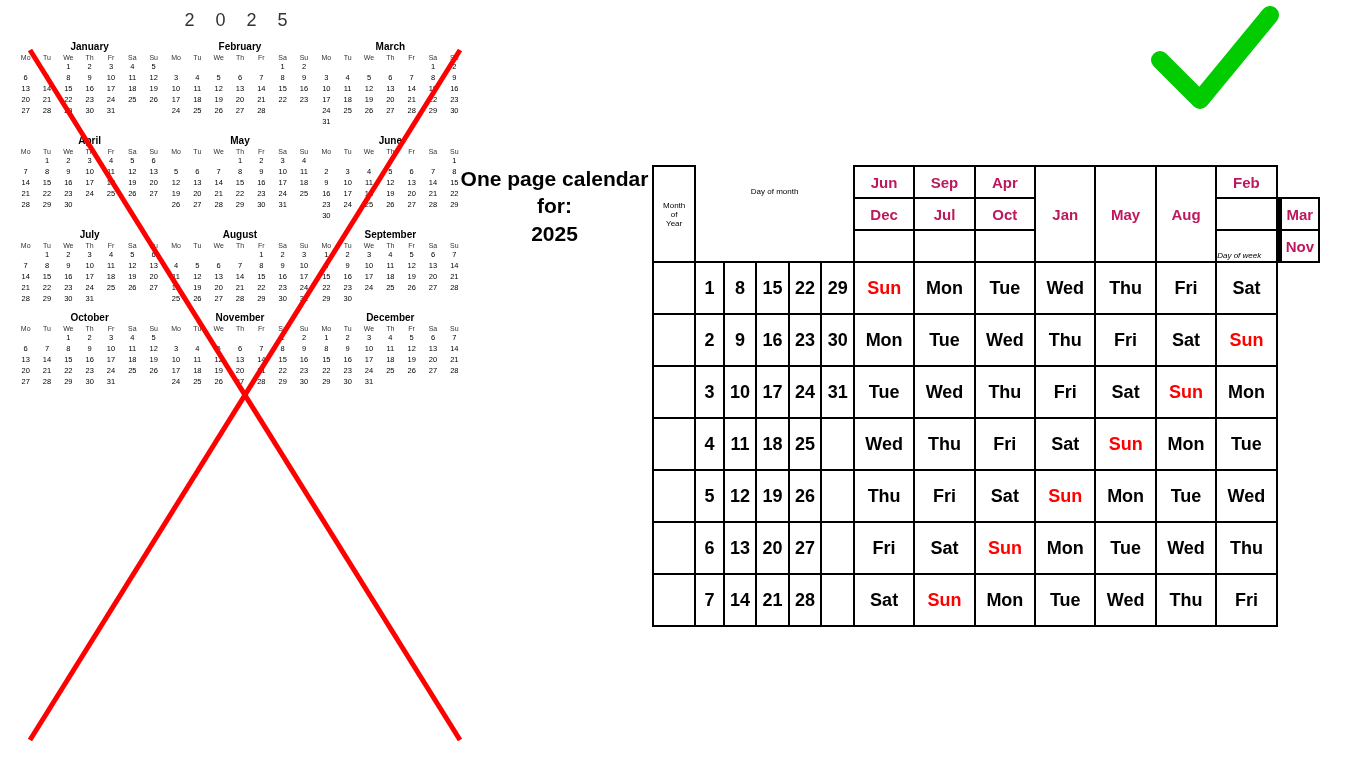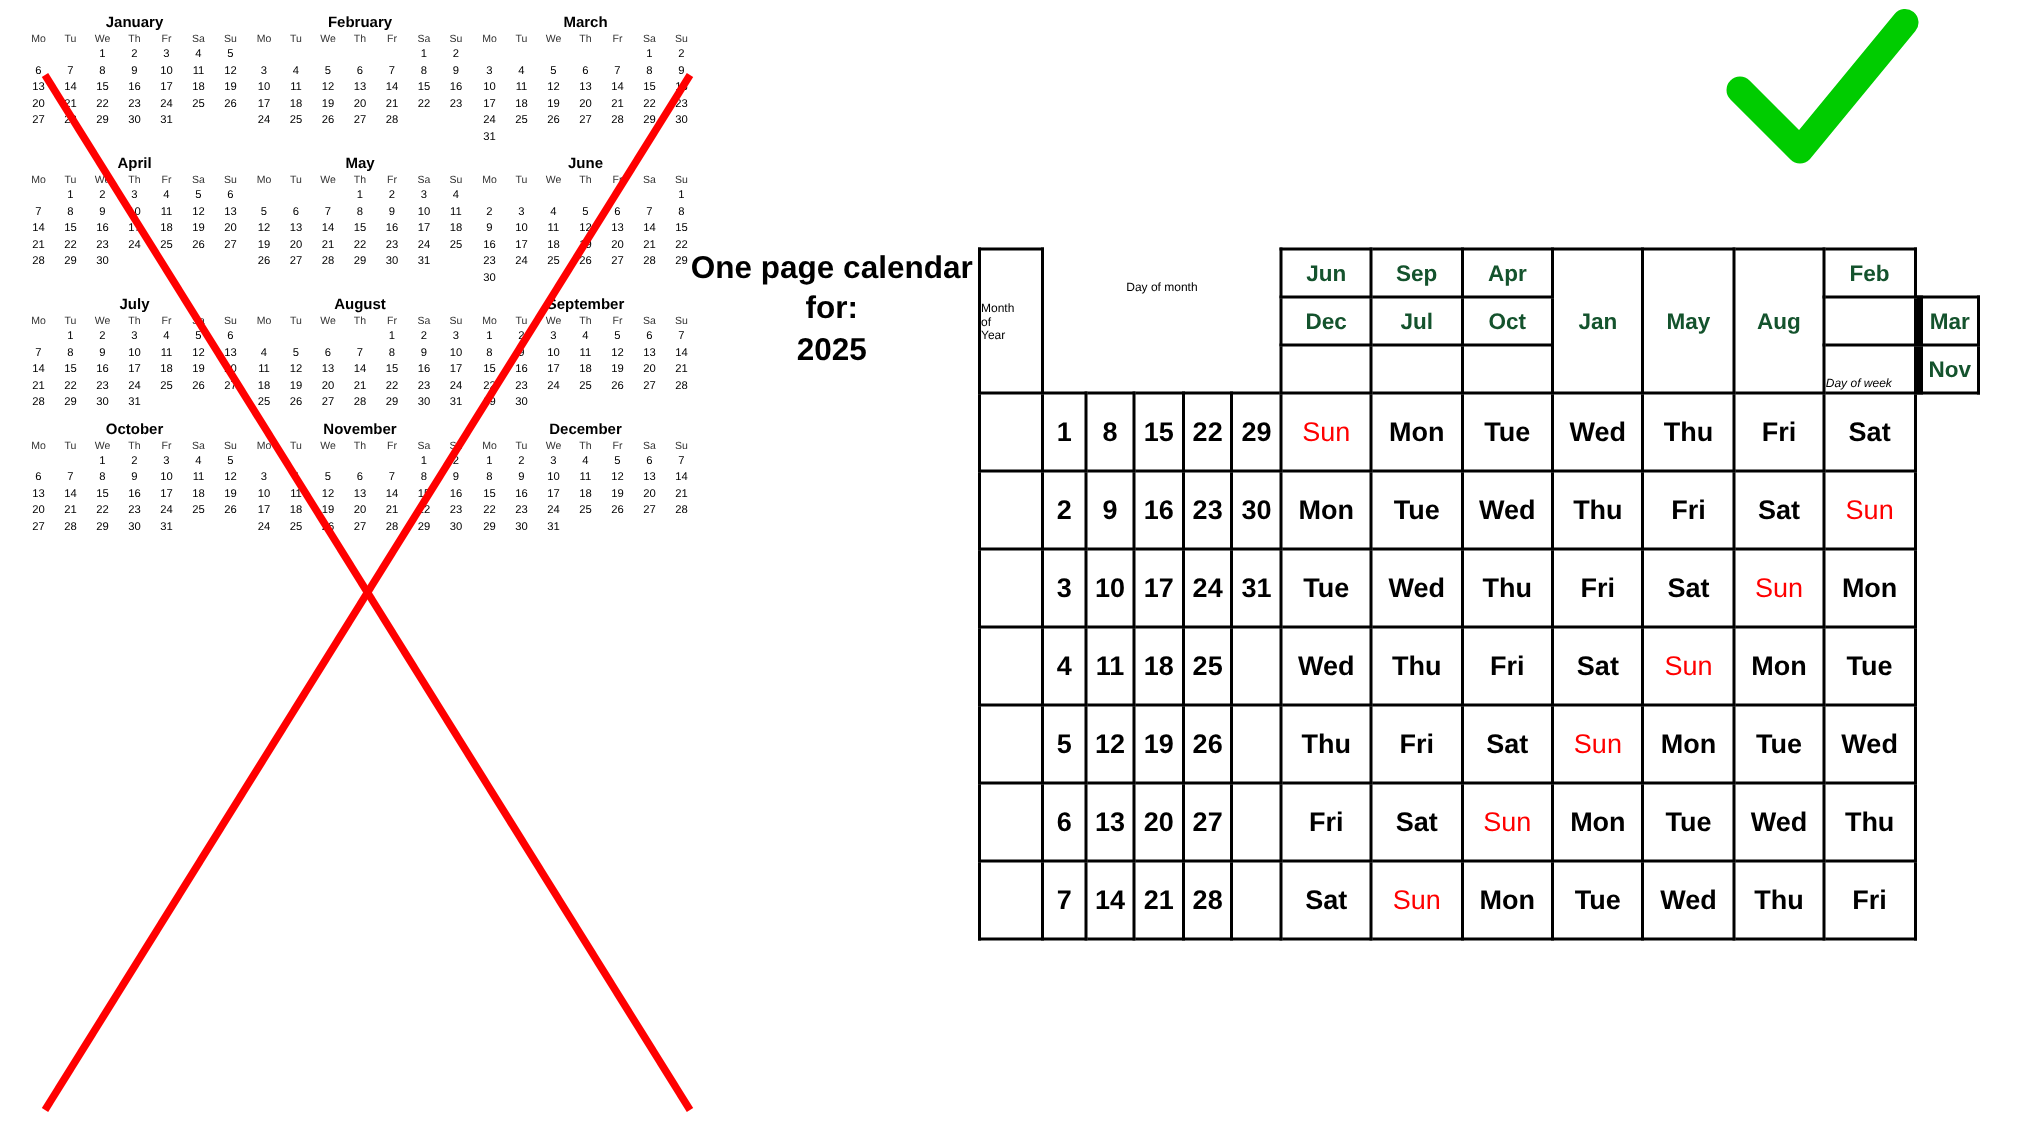--- a/index.html
+++ b/index.html
@@ -117,21 +117,21 @@
 
     table.main-cal td, table.main-cal th {
       border: 2px solid #000;
       text-align: center;
       vertical-align: middle;
     }
 
     .hdr-month {
       font-size: 15px;
       font-weight: bold;
-      color: #14532d;
+      color: #be185d;
       height: 32px;
       padding: 2px 4px;
     }
 
     .hdr-empty {
       border: 2px solid #000;
     }
 
     .row-day td {
       height: 52px;
@@ -143,28 +143,29 @@
       font-weight: bold;
       width: 40px;
     }
 
     .dow-cell {
       font-size: 16px;
       width: 75px;
       font-weight: bold;
     }
 
-    .sun { color: red; font-weight: normal; }
+    .sun { color: red; font-weight: bold; }
     .normal { color: #000; }
     .no-border { border: none !important; }
   </style>
 </head>
 <body>
 
 <div id="left-side">
+  <div class="year-title">2 0 2 5</div>
   <div class="months-grid" id="months-grid">
       <div class="month-block">
         <div class="month-name">January</div>
         <div class="month-days-header">
           <span>Mo</span>
           <span>Tu</span>
           <span>We</span>
           <span>Th</span>
           <span>Fr</span>
           <span>Sa</span>
@@ -877,21 +878,21 @@
 
   <div class="title-block">
     <span>One page calendar for:</span><br>
     <span>2025</span>
   </div>
 
   <div class="table-wrapper">
     <table class="main-cal" id="main-table">
         <tbody>
           <tr>
-            <td rowspan="3" class="hdr-empty" style="font-size:8px; width:55px; vertical-align:middle; writing-mode:horizontal-tb; text-align:left; border:2px solid #000;">
+            <td rowspan="3" class="hdr-empty" style="font-size:8px; width:55px; vertical-align:middle; writing-mode:horizontal-tb; text-align:center; border:2px solid #000;">
               <span style="display:block; font-size:8px;">Month</span>
               <span style="display:block; font-size:8px;">of</span>
               <span style="display:block; font-size:8px;">Year</span>
             </td>
             <td colspan="5" class="no-border" style="border:none; font-size:8px; text-align:center; vertical-align:bottom; padding-bottom:2px;">Day of month</td>
             <td class="hdr-month">Jun</td>
             <td class="hdr-month">Sep</td>
             <td class="hdr-month">Apr</td>
             <td class="hdr-month" rowspan="3">Jan</td>
             <td class="hdr-month" rowspan="3">May</td>

